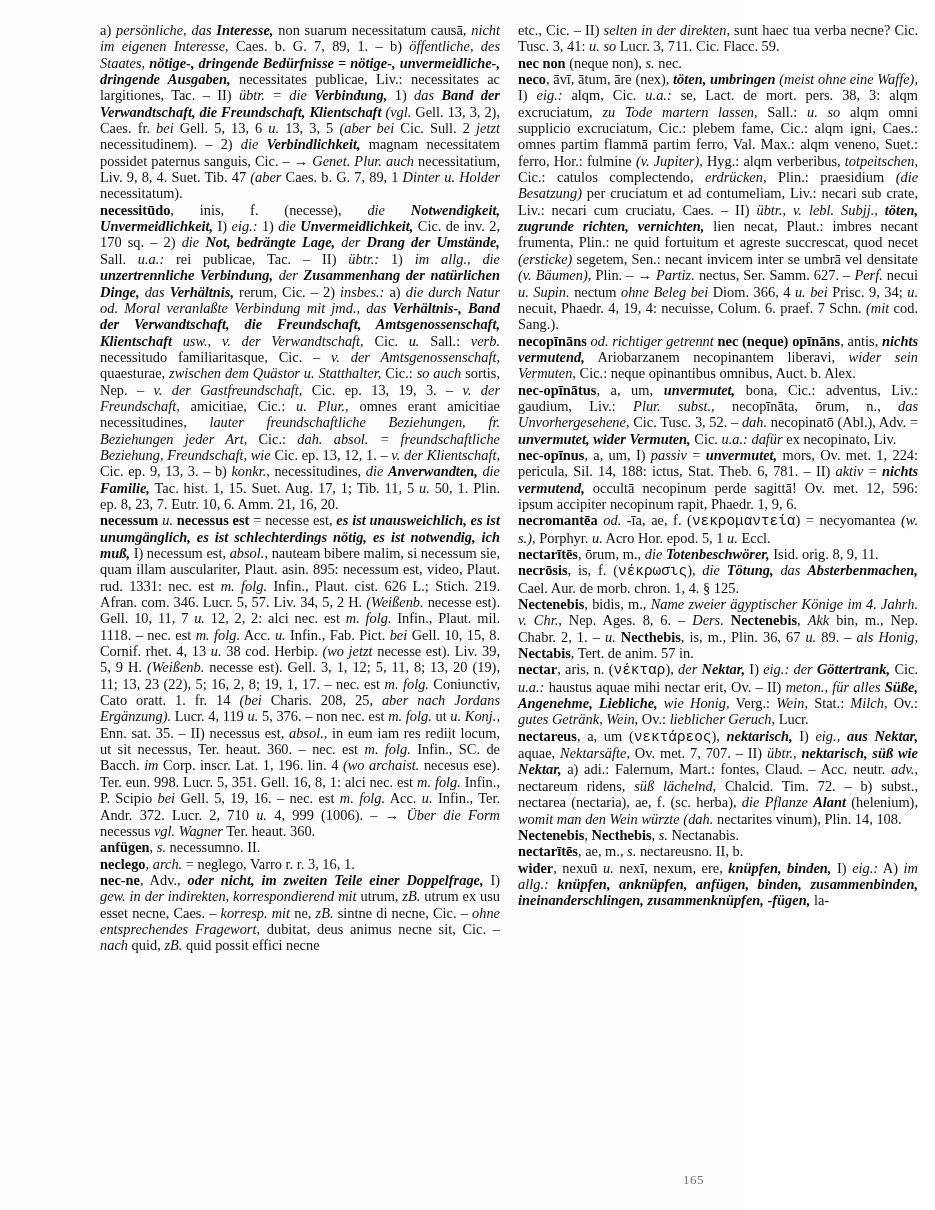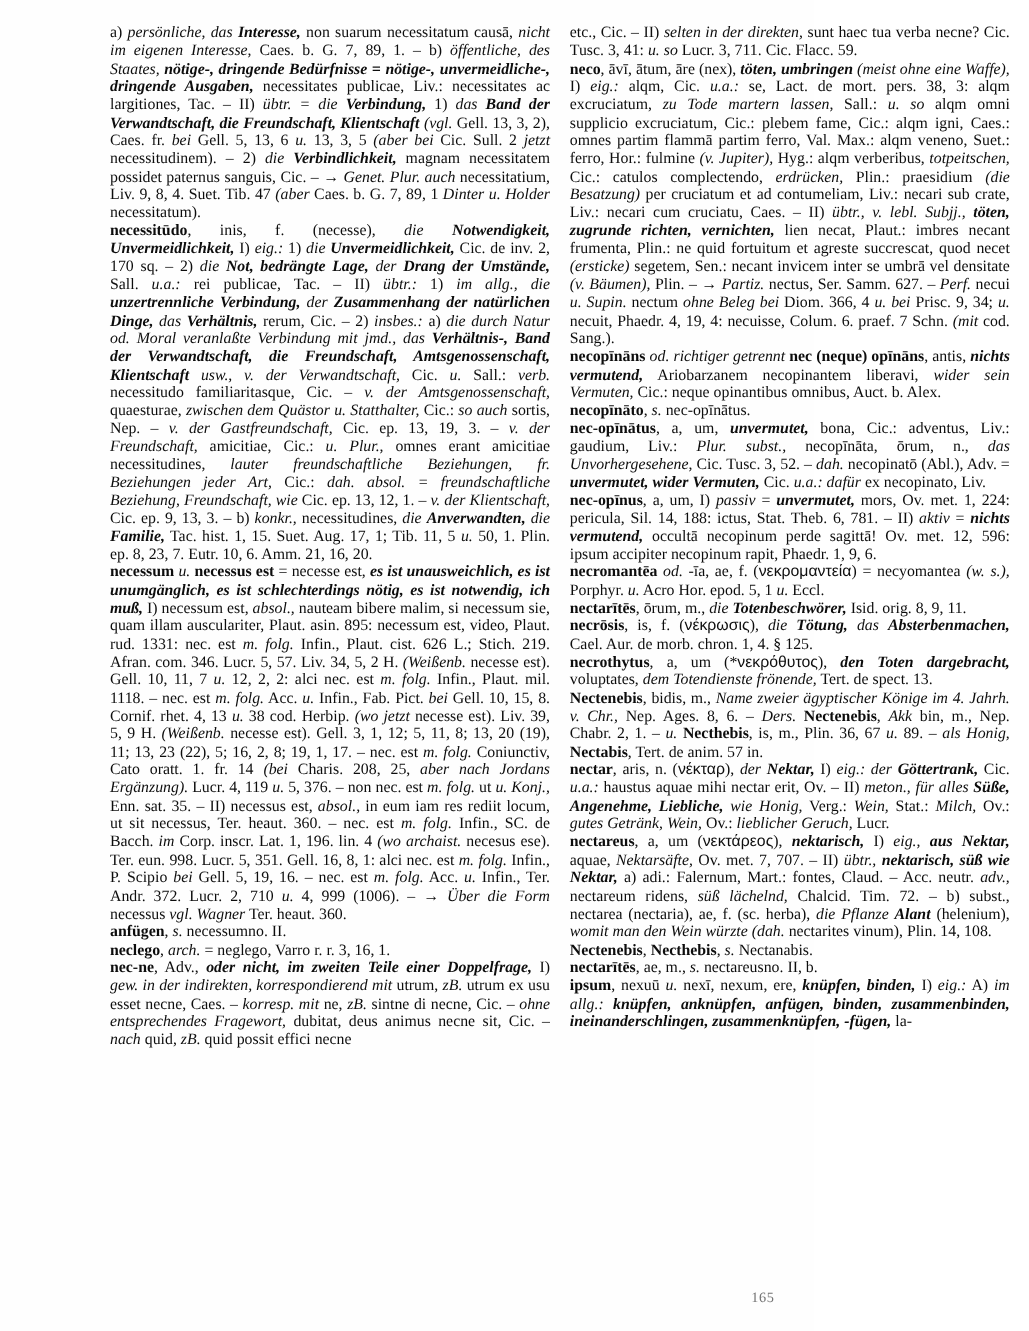--- a/index.html
+++ b/index.html
@@ -44,21 +44,21 @@
     margin: 0;
     padding: 0;
     text-indent: 0;
   }
   
   .entry {
     margin: 0;
   }
   b { font-weight: bold; }
   i { font-style: italic; }
-  .gr { font-family: Liberation Sans, sans-serif; font-style: normal; }
+  .gr { font-family: Liberation Mono, monospace; font-style: normal; }
   .pageno {
     position: absolute;
     right: 36px;
     bottom: 22px;
     font-size: 13px;
     letter-spacing: 0.5px;
     color: #737373;
     font-family: "Liberation Serif", serif;
   }
   .last-line-natural > :last-child { }
@@ -73,31 +73,30 @@
     <div class="col" id="col-left">
         <p class="entry">a) <i>persönliche, das</i> <b><i>Interesse,</i></b> non suarum necessitatum causā, <i>nicht im eigenen Interesse,</i> Caes. b. G. 7, 89, 1. – b) <i>öffentliche, des Staates,</i> <b><i>nötige-, dringende Bedürfnisse = nötige-, unvermeidliche-, dringende Ausgaben,</i></b> necessitates publicae, Liv.: necessitates ac largitiones, Tac. – II) <i>übtr. = die</i> <b><i>Verbindung,</i></b> 1) <i>das</i> <b><i>Band der Verwandtschaft, die Freundschaft, Klientschaft</i></b> <i>(vgl.</i> Gell. 13, 3, 2), Caes. fr. <i>bei</i> Gell. 5, 13, 6 <i>u.</i> 13, 3, 5 <i>(aber bei</i> Cic. Sull. 2 <i>jetzt</i> necessitudinem). – 2) <i>die</i> <b><i>Verbindlichkeit,</i></b> magnam necessitatem possidet paternus sanguis, Cic. – → <i>Genet. Plur. auch</i> necessitatium, Liv. 9, 8, 4. Suet. Tib. 47 <i>(aber</i> Caes. b. G. 7, 89, 1 <i>Dinter u. Holder</i> necessitatum).</p>
         <p class="entry"><b>necessitūdo</b>, inis, f. (necesse), <i>die</i> <b><i>Notwendigkeit, Unvermeidlichkeit,</i></b> I) <i>eig.:</i> 1) <i>die</i> <b><i>Unvermeidlichkeit,</i></b> Cic. de inv. 2, 170 sq. – 2) <i>die</i> <b><i>Not, bedrängte Lage,</i></b> <i>der</i> <b><i>Drang der Umstände,</i></b> Sall. <i>u.a.:</i> rei publicae, Tac. – II) <i>übtr.:</i> 1) <i>im allg., die</i> <b><i>unzertrennliche Verbindung,</i></b> <i>der</i> <b><i>Zusammenhang der natürlichen Dinge,</i></b> <i>das</i> <b><i>Verhältnis,</i></b> rerum, Cic. – 2) <i>insbes.:</i> a) <i>die durch Natur od. Moral veranlaßte Verbindung mit jmd., das</i> <b><i>Verhältnis-, Band der Verwandtschaft, die Freundschaft, Amtsgenossenschaft, Klientschaft</i></b> <i>usw., v. der Verwandtschaft,</i> Cic. <i>u.</i> Sall.: <i>verb.</i> necessitudo familiaritasque, Cic. – <i>v. der Amtsgenossenschaft,</i> quaesturae, <i>zwischen dem Quästor u. Statthalter,</i> Cic.: <i>so auch</i> sortis, Nep. – <i>v. der Gastfreundschaft,</i> Cic. ep. 13, 19, 3. – <i>v. der Freundschaft,</i> amicitiae, Cic.: <i>u. Plur.,</i> omnes erant amicitiae necessitudines, <i>lauter freundschaftliche Beziehungen, fr. Beziehungen jeder Art,</i> Cic.: <i>dah. absol. = freundschaftliche Beziehung, Freundschaft, wie</i> Cic. ep. 13, 12, 1. – <i>v. der Klientschaft,</i> Cic. ep. 9, 13, 3. – b) <i>konkr.,</i> necessitudines, <i>die</i> <b><i>Anverwandten,</i></b> <i>die</i> <b><i>Familie,</i></b> Tac. hist. 1, 15. Suet. Aug. 17, 1; Tib. 11, 5 <i>u.</i> 50, 1. Plin. ep. 8, 23, 7. Eutr. 10, 6. Amm. 21, 16, 20.</p>
         <p class="entry"><b>necessum</b> <i>u.</i> <b>necessus est</b> = necesse est, <b><i>es ist unausweichlich, es ist unumgänglich, es ist schlechterdings nötig, es ist notwendig, ich muß,</i></b> I) necessum est, <i>absol.,</i> nauteam bibere malim, si necessum sie, quam illam ausculariter, Plaut. asin. 895: necessum est, video, Plaut. rud. 1331: nec. est <i>m. folg.</i> Infin., Plaut. cist. 626 L.; Stich. 219. Afran. com. 346. Lucr. 5, 57. Liv. 34, 5, 2 H. <i>(Weißenb.</i> necesse est). Gell. 10, 11, 7 <i>u.</i> 12, 2, 2: alci nec. est <i>m. folg.</i> Infin., Plaut. mil. 1118. – nec. est <i>m. folg.</i> Acc. <i>u.</i> Infin., Fab. Pict. <i>bei</i> Gell. 10, 15, 8. Cornif. rhet. 4, 13 <i>u.</i> 38 cod. Herbip. <i>(wo jetzt</i> necesse est). Liv. 39, 5, 9 H. <i>(Weißenb.</i> necesse est). Gell. 3, 1, 12; 5, 11, 8; 13, 20 (19), 11; 13, 23 (22), 5; 16, 2, 8; 19, 1, 17. – nec. est <i>m. folg.</i> Coniunctiv, Cato oratt. 1. fr. 14 <i>(bei</i> Charis. 208, 25, <i>aber nach Jordans Ergänzung).</i> Lucr. 4, 119 <i>u.</i> 5, 376. – non nec. est <i>m. folg.</i> ut <i>u. Konj.,</i> Enn. sat. 35. – II) necessus est, <i>absol.,</i> in eum iam res rediit locum, ut sit necessus, Ter. heaut. 360. – nec. est <i>m. folg.</i> Infin., SC. de Bacch. <i>im</i> Corp. inscr. Lat. 1, 196. lin. 4 <i>(wo archaist.</i> necesus ese). Ter. eun. 998. Lucr. 5, 351. Gell. 16, 8, 1: alci nec. est <i>m. folg.</i> Infin., P. Scipio <i>bei</i> Gell. 5, 19, 16. – nec. est <i>m. folg.</i> Acc. <i>u.</i> Infin., Ter. Andr. 372. Lucr. 2, 710 <i>u.</i> 4, 999 (1006). – → <i>Über die Form</i> necessus <i>vgl. Wagner</i> Ter. heaut. 360.</p>
         <p class="entry"><b>anfügen</b>, <i>s.</i> necessumno. II.</p>
         <p class="entry"><b>neclego</b>, <i>arch.</i> = neglego, Varro r. r. 3, 16, 1.</p>
         <p class="entry"><b>nec-ne</b>, Adv., <b><i>oder nicht, im zweiten Teile einer Doppelfrage,</i></b> I) <i>gew. in der indirekten, korrespondierend mit</i> utrum, <i>zB.</i> utrum ex usu esset necne, Caes. – <i>korresp. mit</i> ne, <i>zB.</i> sintne di necne, Cic. – <i>ohne entsprechendes Fragewort,</i> dubitat, deus animus necne sit, Cic. – <i>nach</i> quid, <i>zB.</i> quid possit effici necne</p>
       </div>
     <div class="col" id="col-right">
         <p class="entry">etc., Cic. – II) <i>selten in der direkten,</i> sunt haec tua verba necne? Cic. Tusc. 3, 41: <i>u. so</i> Lucr. 3, 711. Cic. Flacc. 59.</p>
+        <p class="entry"><b>nec non</b> (neque non), <i>s.</i> nec.</p>
         <p class="entry"><b>neco</b>, āvī, ātum, āre (nex), <b><i>töten, umbringen</i></b> <i>(meist ohne eine Waffe),</i> I) <i>eig.:</i> alqm, Cic. <i>u.a.:</i> se, Lact. de mort. pers. 38, 3: alqm excruciatum, <i>zu Tode martern lassen,</i> Sall.: <i>u. so</i> alqm omni supplicio excruciatum, Cic.: plebem fame, Cic.: alqm igni, Caes.: omnes partim flammā partim ferro, Val. Max.: alqm veneno, Suet.: ferro, Hor.: fulmine <i>(v. Jupiter),</i> Hyg.: alqm verberibus, <i>totpeitschen,</i> Cic.: catulos complectendo, <i>erdrücken,</i> Plin.: praesidium <i>(die Besatzung)</i> per cruciatum et ad contumeliam, Liv.: necari sub crate, Liv.: necari cum cruciatu, Caes. – II) <i>übtr., v. lebl. Subjj.,</i> <b><i>töten, zugrunde richten, vernichten,</i></b> lien necat, Plaut.: imbres necant frumenta, Plin.: ne quid fortuitum et agreste succrescat, quod necet <i>(ersticke)</i> segetem, Sen.: necant invicem inter se umbrā vel densitate <i>(v. Bäumen),</i> Plin. – → <i>Partiz.</i> nectus, Ser. Samm. 627. – <i>Perf.</i> necui <i>u. Supin.</i> nectum <i>ohne Beleg bei</i> Diom. 366, 4 <i>u. bei</i> Prisc. 9, 34; <i>u.</i> necuit, Phaedr. 4, 19, 4: necuisse, Colum. 6. praef. 7 Schn. <i>(mit</i> cod. Sang.).</p>
         <p class="entry"><b>necopīnāns</b> <i>od. richtiger getrennt</i> <b>nec (neque) opīnāns</b>, antis, <b><i>nichts vermutend,</i></b> Ariobarzanem necopinantem liberavi, <i>wider sein Vermuten,</i> Cic.: neque opinantibus omnibus, Auct. b. Alex.</p>
-        <p class="entry"><b>necopīnāto</b>, <i>s.</i> nec-opīnātus.</p>
         <p class="entry"><b>nec-opīnātus</b>, a, um, <b><i>unvermutet,</i></b> bona, Cic.: adventus, Liv.: gaudium, Liv.: <i>Plur. subst.,</i> necopīnāta, ōrum, n., <i>das Unvorhergesehene,</i> Cic. Tusc. 3, 52. – <i>dah.</i> necopinatō (Abl.), Adv. = <b><i>unvermutet, wider Vermuten,</i></b> Cic. <i>u.a.: dafür</i> ex necopinato, Liv.</p>
         <p class="entry"><b>nec-opīnus</b>, a, um, I) <i>passiv</i> = <b><i>unvermutet,</i></b> mors, Ov. met. 1, 224: pericula, Sil. 14, 188: ictus, Stat. Theb. 6, 781. – II) <i>aktiv</i> = <b><i>nichts vermutend,</i></b> occultā necopinum perde sagittā! Ov. met. 12, 596: ipsum accipiter necopinum rapit, Phaedr. 1, 9, 6.</p>
         <p class="entry"><b>necromantēa</b> <i>od.</i> -īa, ae, f. (<span class="gr">νεκρομαντεία</span>) = necyomantea <i>(w. s.),</i> Porphyr. <i>u.</i> Acro Hor. epod. 5, 1 <i>u.</i> Eccl.</p>
         <p class="entry"><b>nectarītēs</b>, ōrum, m., <i>die</i> <b><i>Totenbeschwörer,</i></b> Isid. orig. 8, 9, 11.</p>
         <p class="entry"><b>necrōsis</b>, is, f. (<span class="gr">νέκρωσις</span>), <i>die</i> <b><i>Tötung,</i></b> <i>das</i> <b><i>Absterbenmachen,</i></b> Cael. Aur. de morb. chron. 1, 4. § 125.</p>
-        <p class="entry"><b>necrothytus</b>, a, um (*<span class="gr">νεκρόθυτος</span>), <b><i>den Toten dargebracht,</i></b> voluptates, <i>dem Totendienste frönende,</i> Tert. de spect. 13.</p>
         <p class="entry"><b>Nectenebis</b>, bidis, m., <i>Name zweier ägyptischer Könige im 4. Jahrh. v. Chr.,</i> Nep. Ages. 8, 6. – <i>Ders.</i> <b>Nectenebis</b>, <i>Akk</i> bin, m., Nep. Chabr. 2, 1. – <i>u.</i> <b>Necthebis</b>, is, m., Plin. 36, 67 <i>u.</i> 89. – <i>als Honig,</i> <b>Nectabis</b>, Tert. de anim. 57 in.</p>
         <p class="entry"><b>nectar</b>, aris, n. (<span class="gr">νέκταρ</span>), <i>der</i> <b><i>Nektar,</i></b> I) <i>eig.: der</i> <b><i>Göttertrank,</i></b> Cic. <i>u.a.:</i> haustus aquae mihi nectar erit, Ov. – II) <i>meton., für alles</i> <b><i>Süße, Angenehme, Liebliche,</i></b> <i>wie Honig,</i> Verg.: <i>Wein,</i> Stat.: <i>Milch,</i> Ov.: <i>gutes Getränk, Wein,</i> Ov.: <i>lieblicher Geruch,</i> Lucr.</p>
         <p class="entry"><b>nectareus</b>, a, um (<span class="gr">νεκτάρεος</span>), <b><i>nektarisch,</i></b> I) <i>eig.,</i> <b><i>aus Nektar,</i></b> aquae, <i>Nektarsäfte,</i> Ov. met. 7, 707. – II) <i>übtr.,</i> <b><i>nektarisch, süß wie Nektar,</i></b> a) adi.: Falernum, Mart.: fontes, Claud. – Acc. neutr. <i>adv.,</i> nectareum ridens, <i>süß lächelnd,</i> Chalcid. Tim. 72. – b) subst., nectarea (nectaria), ae, f. (sc. herba), <i>die Pflanze</i> <b><i>Alant</i></b> (helenium), <i>womit man den Wein würzte (dah.</i> nectarites vinum), Plin. 14, 108.</p>
         <p class="entry"><b>Nectenebis</b>, <b>Necthebis</b>, <i>s.</i> Nectanabis.</p>
         <p class="entry"><b>nectarītēs</b>, ae, m., <i>s.</i> nectareusno. II, b.</p>
-        <p class="entry"><b>ipsum</b>, nexuū <i>u.</i> nexī, nexum, ere, <b><i>knüpfen, binden,</i></b> I) <i>eig.:</i> A) <i>im allg.:</i> <b><i>knüpfen, anknüpfen, anfügen, binden, zusammenbinden, ineinanderschlingen, zusammenknüpfen, -fügen,</i></b> la-</p>
+        <p class="entry"><b>wider</b>, nexuū <i>u.</i> nexī, nexum, ere, <b><i>knüpfen, binden,</i></b> I) <i>eig.:</i> A) <i>im allg.:</i> <b><i>knüpfen, anknüpfen, anfügen, binden, zusammenbinden, ineinanderschlingen, zusammenknüpfen, -fügen,</i></b> la-</p>
       </div>
   </div>
   <div class="pageno">165</div>
 </div>
 
 </body></html>

